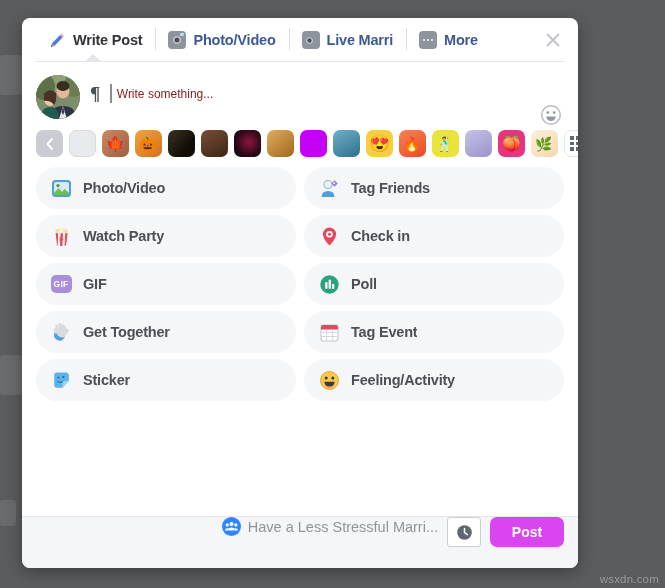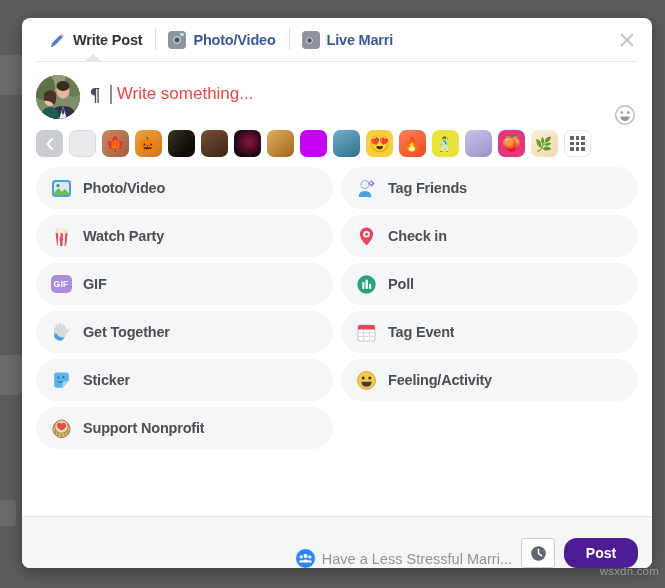--- a/index.html
+++ b/index.html
@@ -22,21 +22,21 @@
     background: #6a6b6d;
   }
   .bg-ghost-1 { left: 0; top: 55px; width: 22px; height: 40px; border-radius: 3px; }
   .bg-ghost-2 { left: 0; top: 355px; width: 22px; height: 40px; border-radius: 3px; }
   .bg-ghost-3 { left: 0; top: 500px; width: 16px; height: 26px; border-radius: 3px; }
 
   .modal {
     position: absolute;
     left: 22px;
     top: 18px;
-    width: 630px;
+    width: 556px;
     height: 550px;
     background: #ffffff;
     border-radius: 8px;
     box-shadow: 0 4px 16px rgba(0,0,0,.35);
     overflow: hidden;
   }
 
   
   .modal-header {
     position: relative;
@@ -195,22 +195,22 @@
     font-family: "Liberation Serif", serif;
     line-height: 1;
   }
   .caret-bar {
     width: 1.5px;
     height: 19px;
     background: #8a8d91;
     margin-left: 6px;
   }
   .placeholder {
-    font-size: 17px;
-    color: #ef4444;
+    font-size: 12px;
+    color: #7f1d1d;
     margin-left: 1px;
     white-space: nowrap;
   }
   .emoji-btn {
     position: absolute;
     right: 16px;
     bottom: 2px;
     width: 22px; height: 22px;
     cursor: pointer;
   }
@@ -303,21 +303,21 @@
   }
 
   
   .footer {
     position: absolute;
     left: 0; right: 0; bottom: 0;
     height: 52px;
     background: #f5f6f7;
     border-top: 1px solid #e4e6eb;
     display: flex;
-    align-items: flex-end;
+    align-items: flex-start;
     justify-content: flex-end;
     gap: 9px;
     padding: 0 14px;
   }
   .audience {
     display: flex;
     align-items: center;
     gap: 7px;
     cursor: pointer;
     max-width: 235px;
@@ -341,35 +341,35 @@
     border: 1px solid #ccd0d5;
     border-radius: 3px;
     background: #ffffff;
     display: flex; align-items: center; justify-content: center;
     cursor: pointer;
   }
   .post-btn {
     height: 30px;
     min-width: 74px;
     border: none;
-    border-radius: 13px;
-    background: #4c1d95;
+    border-radius: 7px;
+    background: #d946ef;
     color: #ffffff;
     font-size: 14px;
     font-weight: bold;
     font-family: "Liberation Sans", sans-serif;
     cursor: pointer;
     padding: 0 16px;
   }
 
   
   .watermark {
     position: absolute;
     right: 6px;
-    bottom: 11px;
+    bottom: 3px;
     font-size: 11.5px;
     color: #9a9a9a;
     letter-spacing: .2px;
   }
 </style>
 </head>
 <body>
 
 <div class="backdrop-ghost bg-ghost-1"></div>
 <div class="backdrop-ghost bg-ghost-2"></div>
@@ -397,20 +397,28 @@
         <span class="tab-label">Photo/Video</span>
       </div>
 
       <div class="tab">
         <span class="ic video-chip">
             <i class="vtri"></i>
           </span>
         <span class="tab-label">Live Marri</span>
       </div>
 
+      <div class="tab">
+        <span class="ic dots-chip">
+            <i></i>
+            <i></i>
+            <i></i>
+          </span>
+        <span class="tab-label">More</span>
+      </div>
 
     </div>
 
     <div class="tab-caret"></div>
     <div class="header-rule"></div>
 
     <div class="close-btn">
       <svg width="18" height="18" viewBox="0 0 18 18">
         <path d="M3.5 3.5 L14.5 14.5 M14.5 3.5 L3.5 14.5" stroke="#bec3c9" stroke-width="1.8" stroke-linecap="round"></path>
       </svg>
@@ -619,32 +627,20 @@
           <circle cx="10.5" cy="10.5" r="9" fill="#f7c84a" stroke="#e0a93a" stroke-width="1"></circle>
           <circle cx="7.2" cy="8" r="1.5" fill="#3b3b3b"></circle>
           <circle cx="13.8" cy="8" r="1.5" fill="#3b3b3b"></circle>
           <path d="M5.4 11.8 h10.2 a5.1 5.1 0 0 1 -10.2 0 z" fill="#3b3b3b"></path>
           <path d="M7.2 16.2 a4.8 4.8 0 0 0 6.6 0 z" fill="#f07a8a"></path>
         </svg>
       </span>
       <span class="action-label">Feeling/Activity</span>
     </div>
 
-    <div class="action">
-      <span class="action-ic">
-        <svg width="21" height="21" viewBox="0 0 21 21">
-          <circle cx="10.5" cy="11" r="8.6" fill="#e8c88a" stroke="#9c7c3c" stroke-width="1"></circle>
-          <path d="M2.2 11.6 h16.6 a8.4 8.4 0 0 1 -16.6 0 z" fill="#d9b673"></path>
-          <path d="M4.2 12 v4 M7 13.4 v4.6 M10.5 13.8 v5.4 M14 13.4 v4.6 M16.8 12 v4" stroke="#9c7c3c" stroke-width=".9"></path>
-          <circle cx="10.5" cy="8.6" r="6.6" fill="#f2dcae" stroke="#9c7c3c" stroke-width=".9"></circle>
-          <path d="M10.5 12.6 C7.3 10.4 5.8 9 5.8 7.4 a2.5 2.5 0 0 1 4.7-1.3 a2.5 2.5 0 0 1 4.7 1.3 c0 1.6-1.5 3-4.7 5.2 z" fill="#e8465a"></path>
-        </svg>
-      </span>
-      <span class="action-label">Support Nonprofit</span>
-    </div>
 
   </div>
 
   <div class="footer">
     <div class="audience">
       <span class="aud-icon">
         <svg width="13" height="11" viewBox="0 0 13 11">
           <circle cx="6.5" cy="3" r="2" fill="#ffffff"></circle>
           <circle cx="2.2" cy="3.9" r="1.6" fill="#ffffff"></circle>
           <circle cx="10.8" cy="3.9" r="1.6" fill="#ffffff"></circle>

